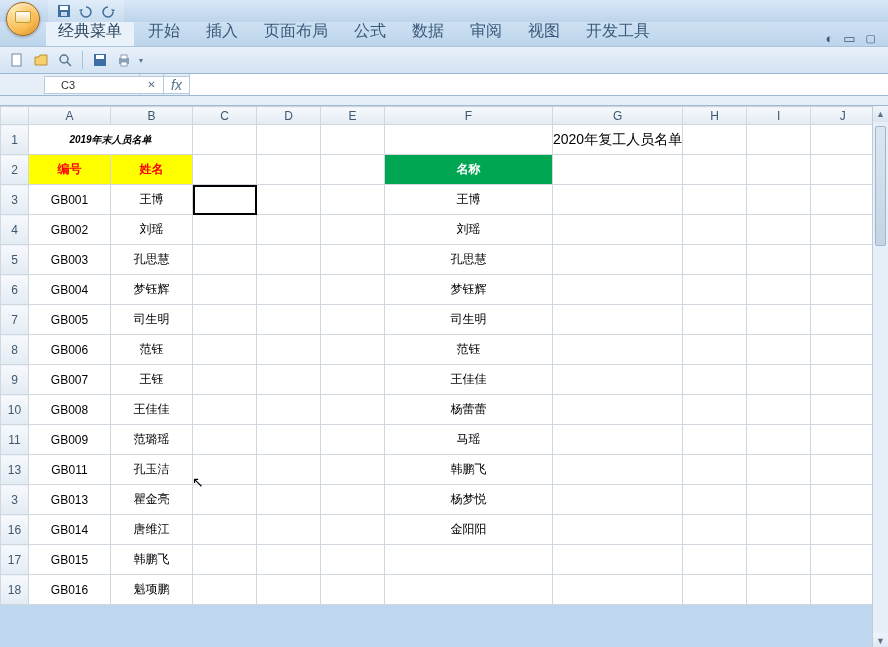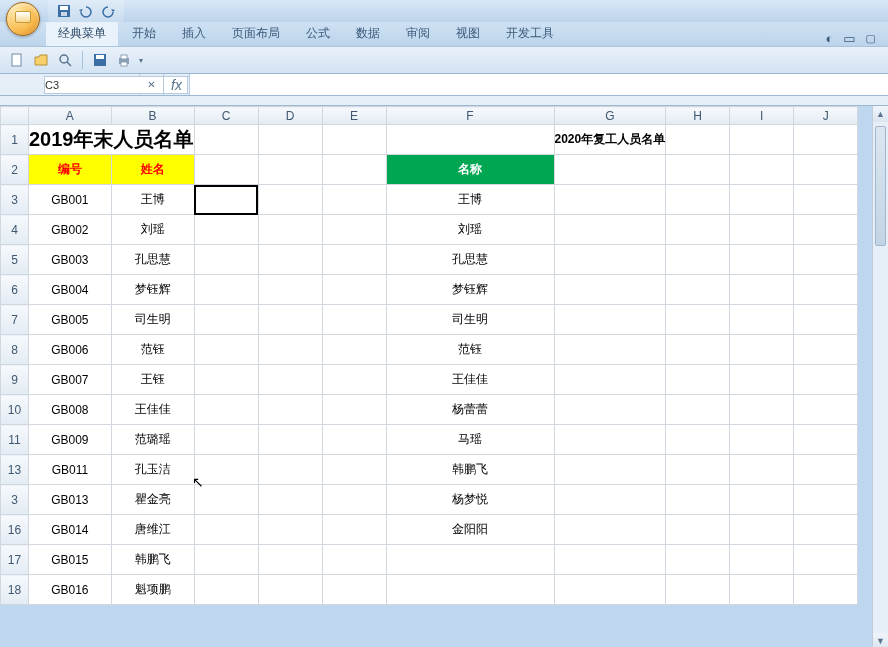--- a/index.html
+++ b/index.html
@@ -7,33 +7,33 @@
 
 
 .titlebar { height: 22px; background: linear-gradient(#d9e8f7,#bcd4eb); display: flex; align-items: center; position: relative; }
 .orb { width: 34px; height: 34px; border-radius: 50%; background: radial-gradient(circle at 30% 30%, #ffe9a8, #f8b84a 60%, #c97d1a); border: 1px solid #a06818; position: absolute; left: 6px; top: 2px; z-index: 5; box-shadow: 0 1px 3px rgba(0,0,0,.3), inset 0 2px 4px rgba(255,255,255,.6); }
 .orb-inner { position: absolute; top: 8px; left: 8px; width: 16px; height: 12px; background: linear-gradient(#fff,#f7d98c); border-radius: 2px; border: 1px solid #c49a3a; }
 .qatbar { margin-left: 48px; height: 22px; display: flex; align-items: center; gap: 6px; background: rgba(255,255,255,.2); border-radius: 4px; padding: 0 8px; }
 .qat-icon { width: 16px; height: 16px; display: flex; align-items: center; justify-content: center; font-size: 12px; }
 
 
 .ribbon-tabs { height: 24px; background: linear-gradient(#cfe1f3,#bcd4eb); display: flex; align-items: flex-end; padding-left: 46px; gap: 2px; }
-.tab { padding: 4px 12px 4px; font-size: 12px; color: #3b5a7a; cursor: default; border-top-left-radius: 3px; border-top-right-radius: 3px; }
+.tab { padding: 4px 12px 4px; font-size: 16px; color: #3b5a7a; cursor: default; border-top-left-radius: 3px; border-top-right-radius: 3px; }
 .tab.active { background: #e9f1fa; color: #2a4560; }
 .ribbon-right { margin-left: auto; display: flex; align-items: center; gap: 10px; padding-right: 12px; color: #3b5a7a; font-size: 13px; }
 
 
 .toolstrip { height: 28px; background: linear-gradient(#e9f1fa,#d3e3f3); border-top: 1px solid #aac3dc; border-bottom: 1px solid #9cb7d1; display: flex; align-items: center; padding-left: 8px; gap: 6px; }
 .tool-icon { width: 18px; height: 18px; display:flex; align-items:center; justify-content:center; font-size:14px; }
 .tool-sep { width:1px; height:18px; background:#aac3dc; margin:0 2px;}
 
 
 .formula-row { height: 22px; background: #e6eef7; border-bottom: 1px solid #9cb7d1; display: flex; align-items: stretch; }
 .namebox-wrap { width: 140px; display:flex; align-items:center; border-right:1px solid #b8cadd; padding-left:44px;}
-.namebox { flex:1; background:#fff; border:1px solid #b8cadd; height:18px; font-size:11px; padding:1px 0; color:#333; }
+.namebox { flex:1; background:#fff; border:1px solid #b8cadd; height:18px; font-size:11px; padding:1px 16px; color:#333; }
 .nb-arrow { width:16px; text-align:center; color:#5a748e; font-size:9px; border:1px solid #b8cadd; border-left:none; height:18px; line-height:16px; background:#eef4fa;}
 .fx-area { display:flex; align-items:center; flex:1;}
 .fx-btn { width:24px; text-align:center; color:#5a748e; font-size:10px; border-right:1px solid #b8cadd; height:100%; display:flex; align-items:center; justify-content:center;}
 .fx-label { width:26px; font-style:italic; color:#5a748e; text-align:center; border-right:1px solid #b8cadd; height:100%; display:flex; align-items:center; justify-content:center; font-size:14px;}
 .formula-input { flex:1; background:#fff; border:none; height:100%; padding:0 6px; font-size:11px;}
 
 
 .spacer-row { height: 10px; background: #e6eef7; border-bottom: 1px solid #9cb7d1; }
 
 
@@ -190,26 +190,26 @@
       <th class="colhead">F</th>
       <th class="colhead">G</th>
       <th class="colhead">H</th>
       <th class="colhead">I</th>
       <th class="colhead">J</th>
     </tr>
   </thead>
   <tbody id="grid-body">
         <tr class="title-row" style="height: 30px;">
           <td class="rowhead">1</td>
-          <td class="cell" colspan="2" style="font-weight: bold; font-size: 20px;">2019年末人员名单</td>
-          <td class="cell"></td>
-          <td class="cell"></td>
-          <td class="cell"></td>
-          <td class="cell"></td>
-          <td class="cell" style="font-weight: bold; font-size: 12px;">2020年复工人员名单</td>
+          <td class="cell" colspan="2" style="font-weight: bold; font-size: 10px; font-style: italic;">2019年末人员名单</td>
+          <td class="cell"></td>
+          <td class="cell"></td>
+          <td class="cell"></td>
+          <td class="cell"></td>
+          <td class="cell" style="font-weight: normal; font-size: 14px;">2020年复工人员名单</td>
           <td class="cell"></td>
           <td class="cell"></td>
           <td class="cell"></td>
         </tr>
         <tr style="height: 26px;">
           <td class="rowhead">2</td>
           <td class="cell hdr-yellow">编号</td>
           <td class="cell hdr-yellow">姓名</td>
           <td class="cell"></td>
           <td class="cell"></td>

